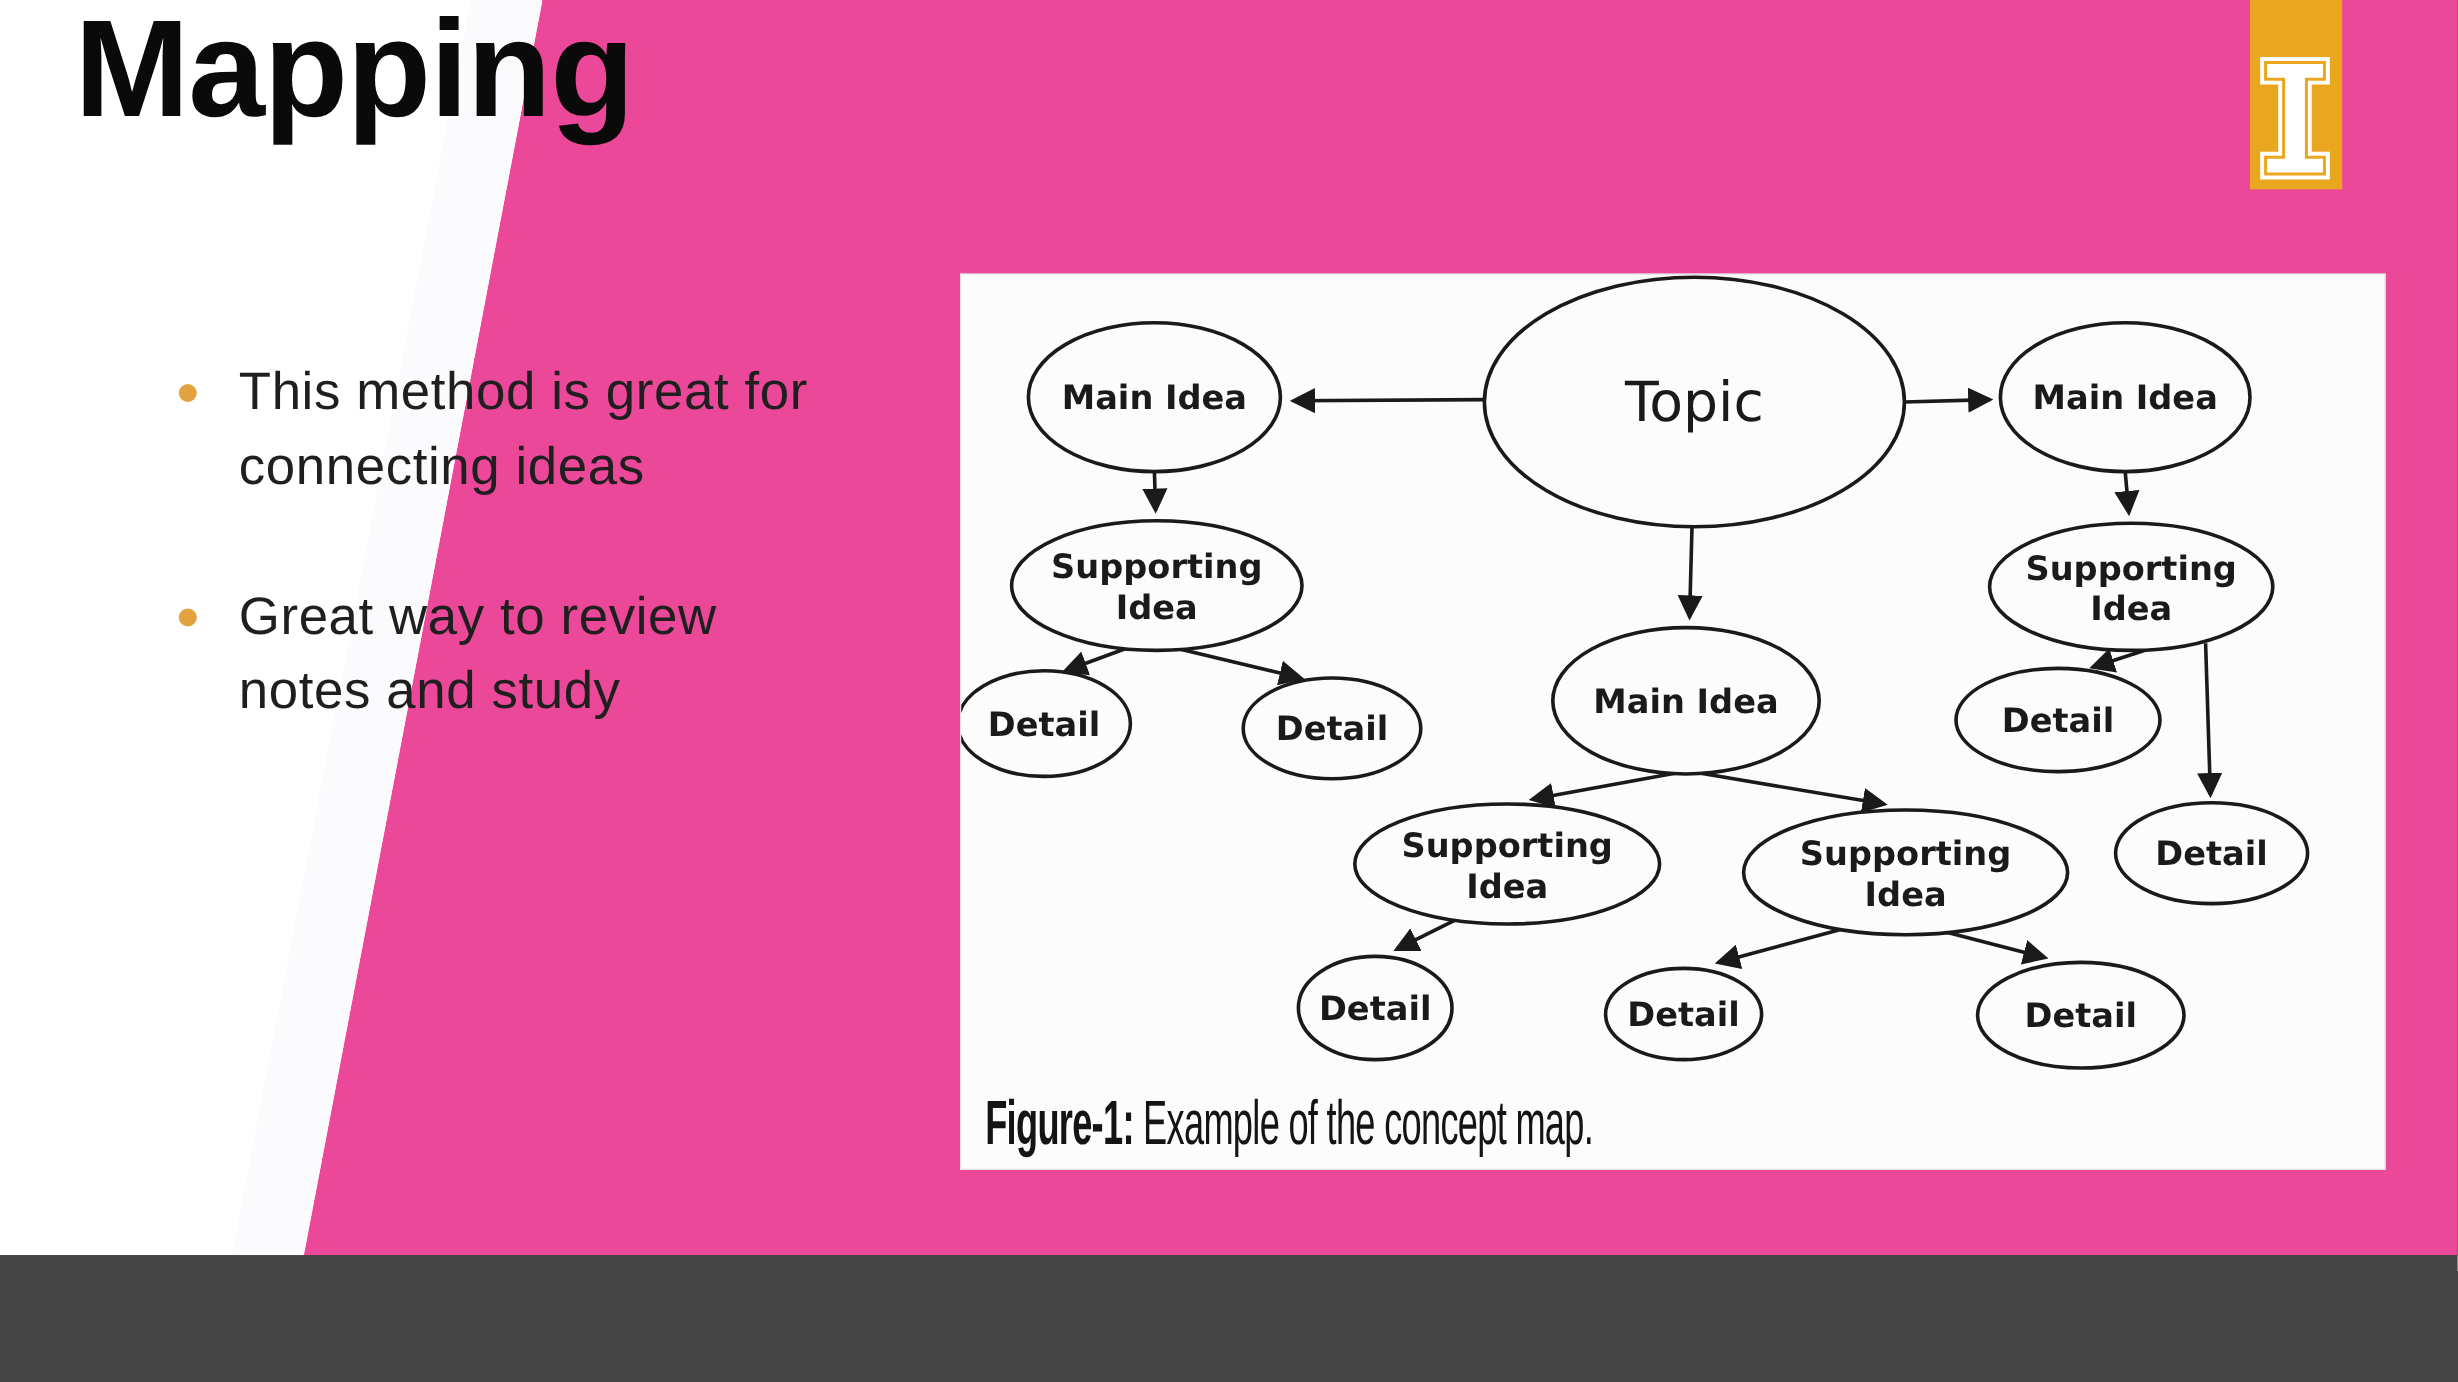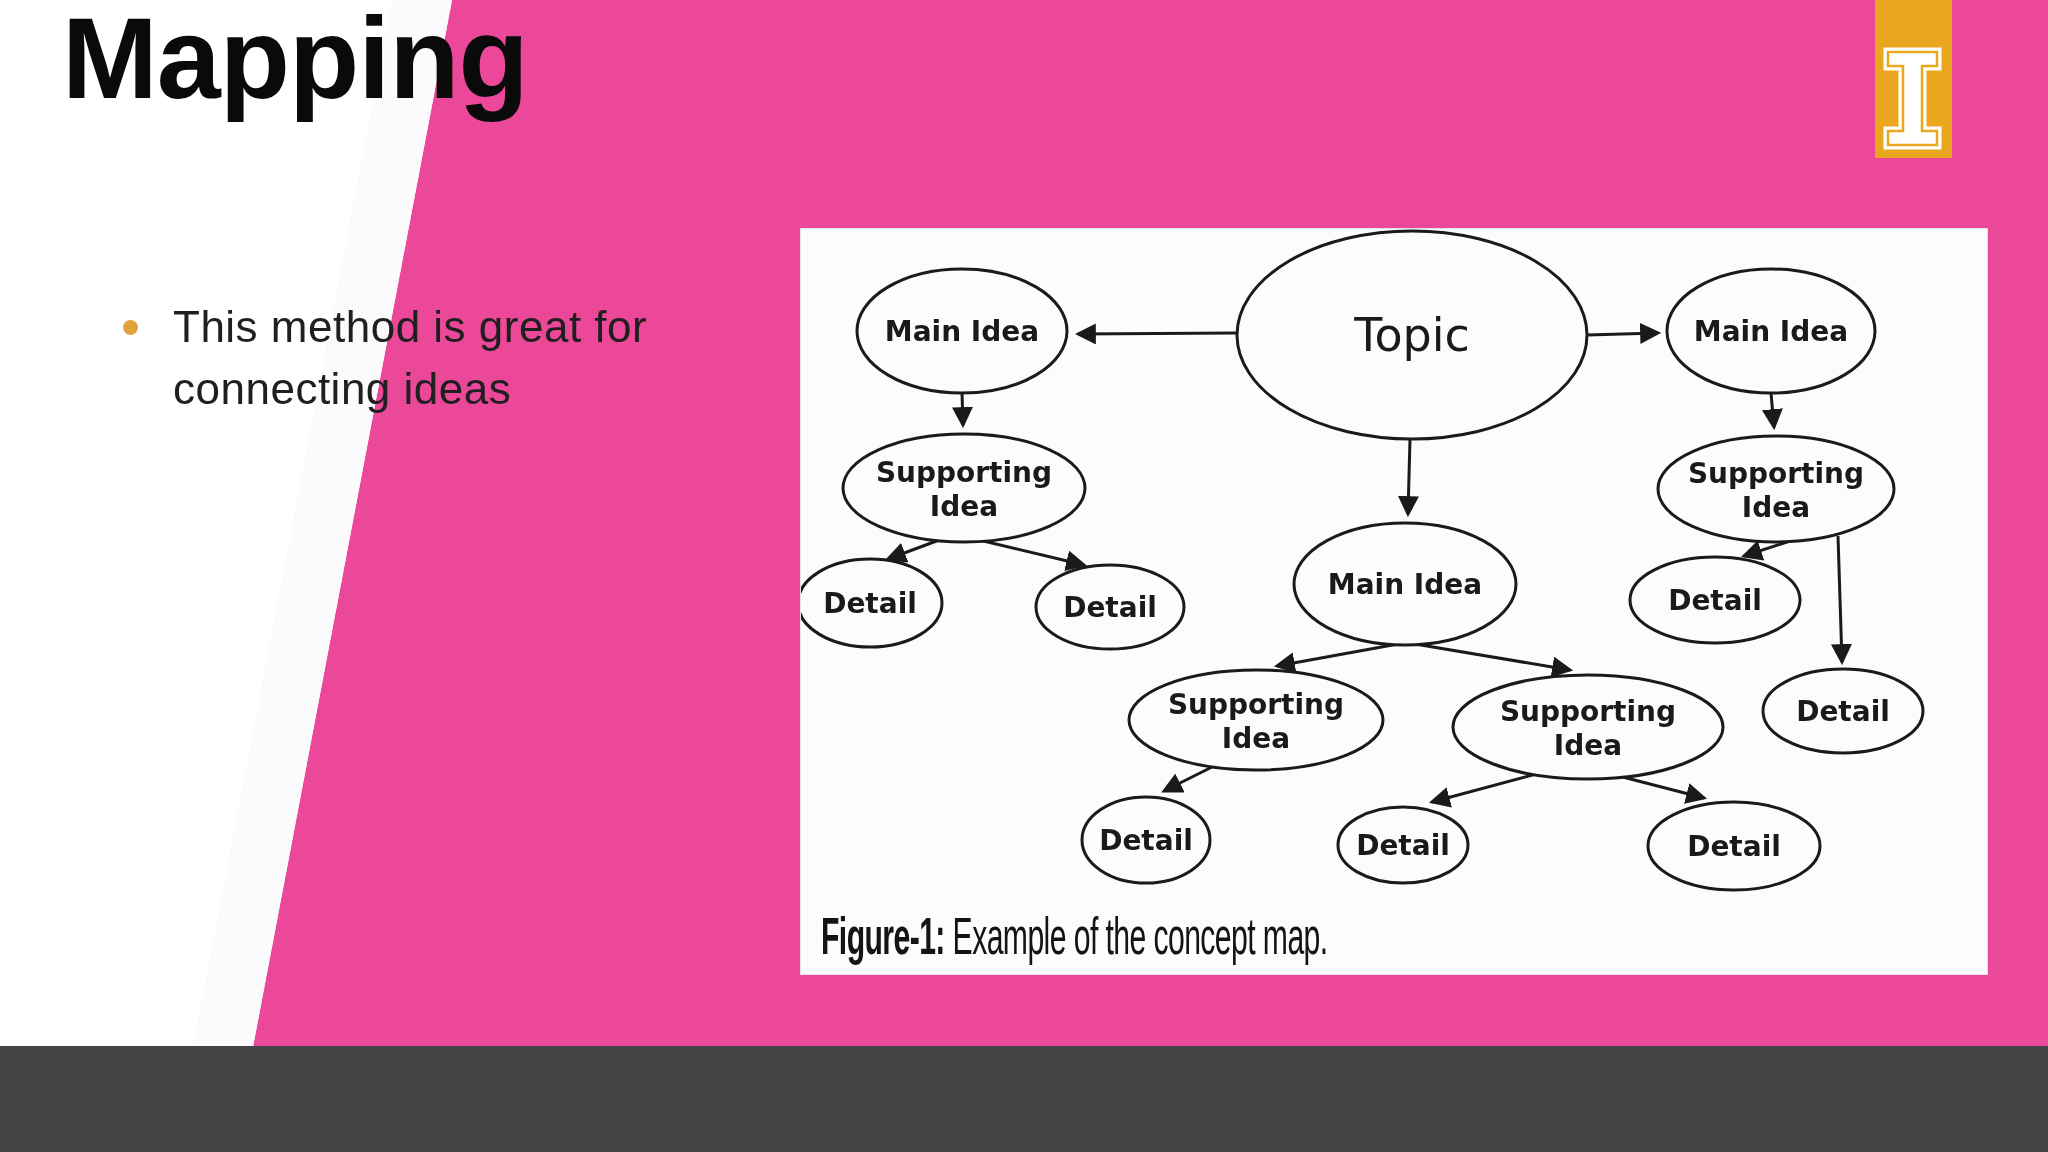--- a/index.html
+++ b/index.html
@@ -20,21 +20,21 @@
   .bg-dark-sliver{
     position:absolute;left:27px;top:1147px;width:152px;height:4px;
     background:#3b3b3b;transform:rotate(-0.6deg);opacity:.85;
   }
   .title{
     position:absolute;left:62px;top:-8px;margin:0;
     font-size:115px;font-weight:700;color:#0a0a0a;letter-spacing:-1px;
   }
   .logo{position:absolute;left:1875px;top:0;width:77px;height:158px;}
   .bullets{
-    position:absolute;left:116px;top:296px;width:640px;
+    position:absolute;left:142px;top:296px;width:640px;
     list-style:none;margin:0;padding:0;
   }
   .bullets li{
     position:relative;margin:0 0 63px 0;padding-left:57px;
     font-size:44px;line-height:62px;color:#1f1f1f;letter-spacing:0.5px;
   }
   .bullets .dot{
     position:absolute;left:7px;top:24px;width:15px;height:15px;border-radius:50%;
   }
   .bullet-text{white-space:pre-line;}
@@ -66,20 +66,22 @@
     <svg width="77" height="158" viewBox="0 0 77 158">
       <rect x="0" y="0" width="77" height="158" fill="#EAA61E"></rect>
       <path d="M13,52 H62 V66 H47 V131 H62 V145 H13 V131 H28 V66 H13 Z" fill="#ffffff" stroke="#ffffff" stroke-width="9" stroke-linejoin="miter"></path>
       <path d="M13,52 H62 V66 H47 V131 H62 V145 H13 V131 H28 V66 H13 Z" fill="#ffffff" stroke-width="2.5" stroke="#EAA61E"></path>
     </svg>
   </div>
 
   <ul class="bullets" id="bullet-list">
       <li><span class="dot" style="background: rgb(226, 163, 62);"></span><span class="bullet-text">This method is great for
 connecting ideas</span></li>
+      <li><span class="dot" style="background: rgb(226, 163, 62);"></span><span class="bullet-text">Great way to review
+notes and study</span></li>
     </ul>
 
   <figure class="concept-map">
     <svg id="diagram-svg" width="1186" height="745" viewBox="801 229 1186 745">
         <defs>
           <marker id="arrow" viewBox="0 0 10 10" refX="8.5" refY="5" markerWidth="7" markerHeight="7" orient="auto-start-reverse">
             <path d="M0,0 L10,5 L0,10 z" fill="#1a1a1a"></path>
           </marker>
         </defs>
         <line x1="1237" y1="333" x2="1078" y2="334" stroke="#1a1a1a" stroke-width="3" marker-end="url(#arrow)"></line>

